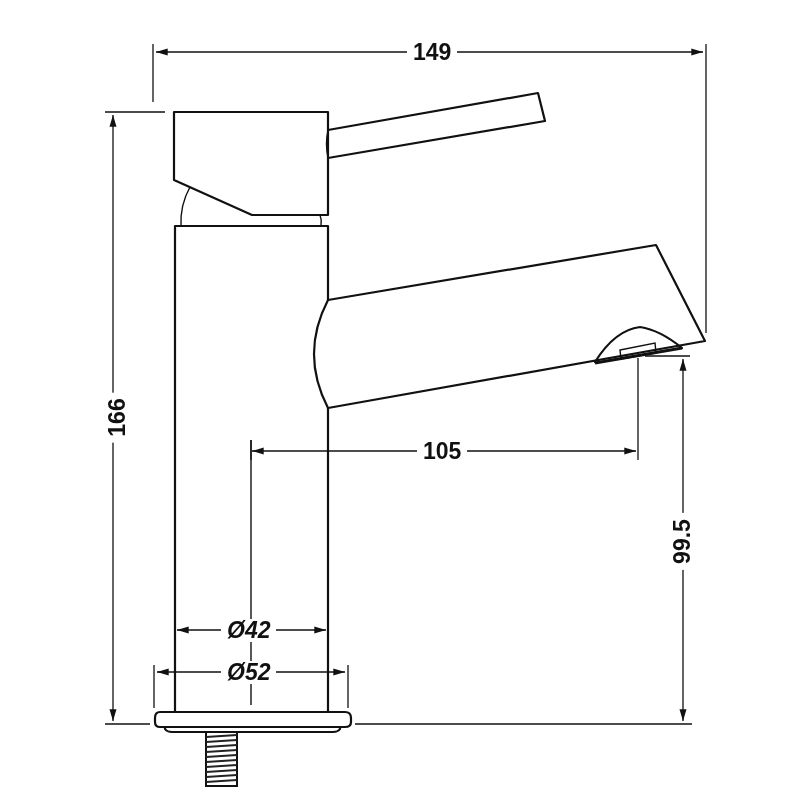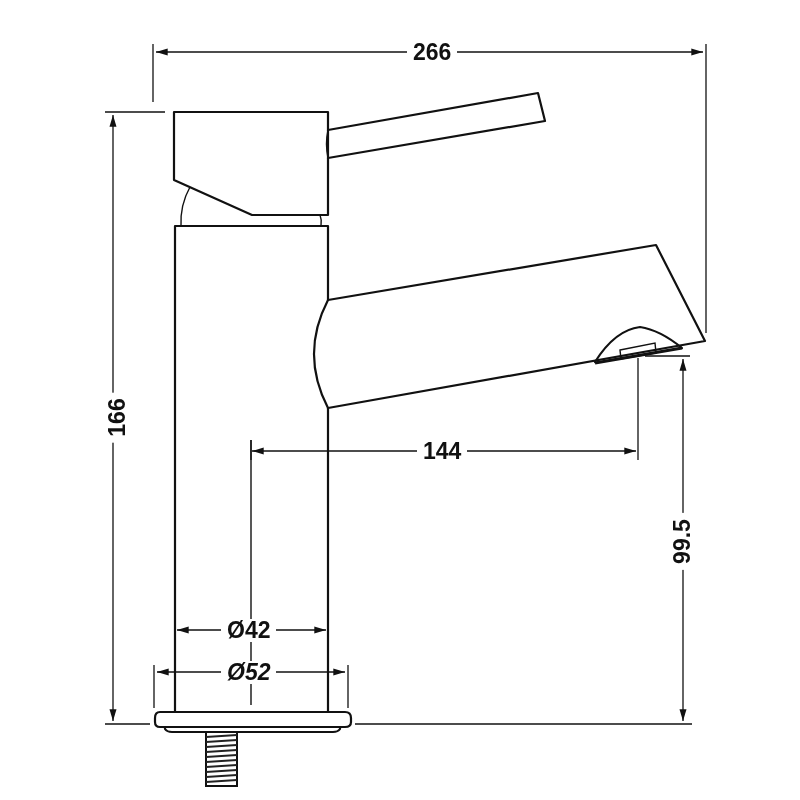--- a/index.html
+++ b/index.html
@@ -109,19 +109,19 @@
       <line class="dim" x1="177" y1="630" x2="326" y2="630" marker-start="url(#arr)" marker-end="url(#arr)"></line>
     </g>
 
     <g>
       <line class="dim" x1="154" y1="665" x2="154" y2="708"></line>
       <line class="dim" x1="348" y1="665" x2="348" y2="708"></line>
       <line class="dim" x1="157" y1="672" x2="345" y2="672" marker-start="url(#arr)" marker-end="url(#arr)"></line>
     </g>
   </svg>
 
-  <span class="lbl" style="left:407px; top:41px;">266</span>
+  <span class="lbl" style="left:407px; top:41px;">149</span>
   <span class="lbl rot" style="left:92px; top:406px;">166</span>
-  <span class="lbl" style="left:417px; top:440px;">144</span>
+  <span class="lbl" style="left:417px; top:440px;">105</span>
   <span class="lbl rot" style="left:654px; top:530px;">99.5</span>
-  <span class="lbl" style="left:221px; top:619px;">Ø42</span>
+  <span class="lbl" style="left:221px; top:619px;font-style:italic;">Ø42</span>
   <span class="lbl" style="left:221px; top:661px;font-style:italic;">Ø52</span>
 </div>
 
 </body></html>

